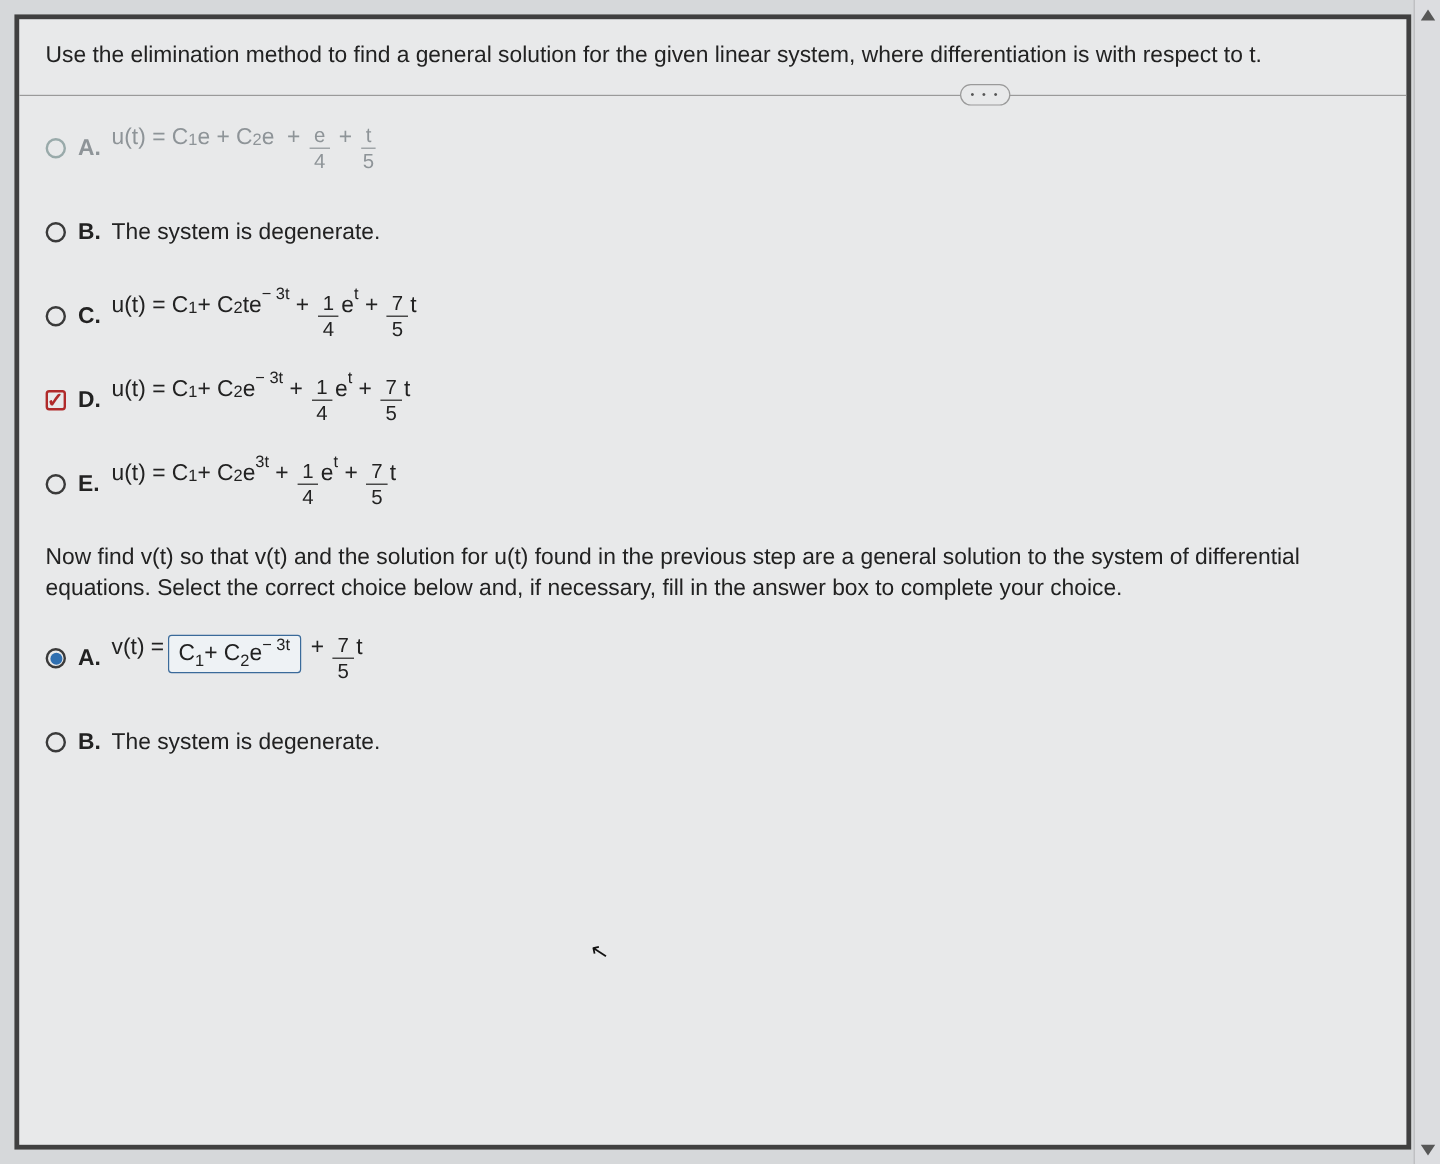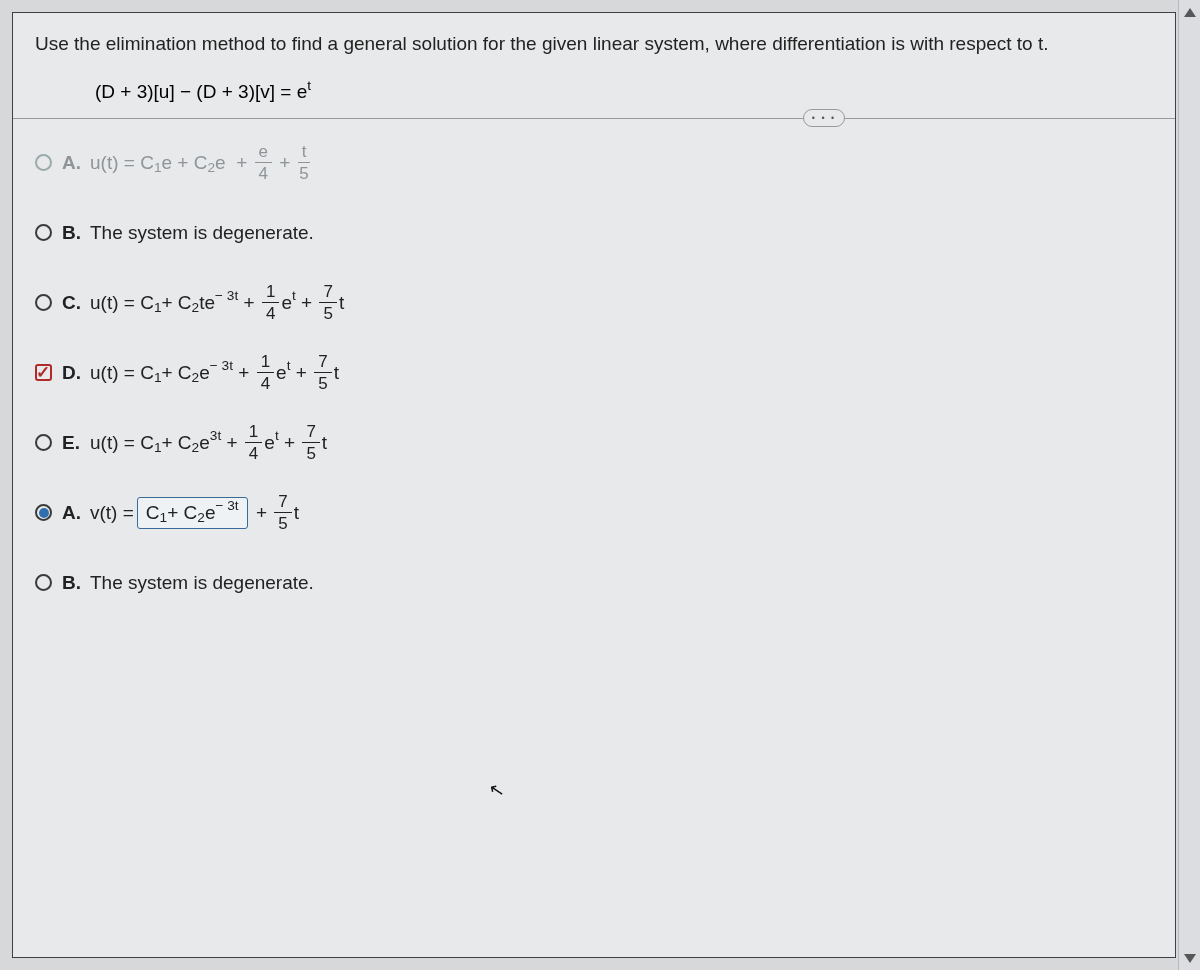--- a/index.html
+++ b/index.html
@@ -8,21 +8,21 @@
     background: #d6d8da;
     width: 1200px;
     height: 970px;
     overflow: hidden;
     position: relative;
   }
   .page {
     position: absolute;
     left: 12px; top: 12px; right: 24px; bottom: 12px;
     background: #e8e9ea;
-    border: 1px solid #404040;
+    border: 4px solid #404040;
     padding: 18px 22px 0 22px;
     overflow: hidden;
   }
   .question-text { font-size: 19px; color: #222; line-height: 1.4; }
   .equations { margin: 18px 0 10px 60px; font-size: 19px; line-height: 1.7; }
   .sup { font-size: 0.72em; position: relative; top: -0.55em; }
   .hr { border: none; border-top: 1px solid #9a9a9a; margin: 8px -22px 0 -22px; position: relative; }
   .more-pill {
     position: absolute; right: 330px; top: -10px;
     background: #e8e9ea; border: 1px solid #9a9a9a; border-radius: 10px;
@@ -42,21 +42,21 @@
   }
   .radio.red-check {
     border-radius: 3px; border-color: #b02a2a;
   }
   .radio.red-check::after {
     content: "✓"; position: absolute; left: -1px; top: -4px;
     color: #b02a2a; font-weight: bold; font-size: 17px;
   }
   .radio.faded { border-color: #9aa; }
   .opt-label { font-weight: bold; width: 28px; flex-shrink: 0; font-size: 19px; color: #222; }
-  .opt-content { font-size: 19px; color: #222; display: flex; align-items: center; flex-wrap: wrap; }
+  .opt-content { font-size: 19px; color: #222; display: flex; align-items: flex-start; flex-wrap: wrap; }
   .opt-row.faded .opt-label, .opt-row.faded .opt-content, .opt-row.faded .frac { color: #8e9498; }
   .frac { display: inline-flex; flex-direction: column; align-items: center; vertical-align: middle; line-height: 1; margin: 0 2px; }
   .frac .num { border-bottom: 1.5px solid currentColor; padding: 0 4px 2px 4px; font-size: 17px; }
   .frac .den { padding-top: 2px; font-size: 17px; }
   .sub { font-size: 0.72em; position: relative; top: 0.35em; }
   .input-box {
     border: 1px solid #3a6a9a; border-radius: 3px; background: #eef2f5;
     padding: 4px 8px; margin: 0 3px; display: inline-flex; align-items: center;
     font-size: 19px;
   }
@@ -73,25 +73,20 @@
   }
 </style>
 </head>
 <body>
 
 <div class="page">
 
   <div class="question-text">Use the elimination method to find a general solution for the given linear system, where differentiation is with respect to t.</div>
 
   <div class="equations">
-    <div>
-      <span>(D + 3)[u] − (D + 3)[v]</span>
-      <span> = </span>
-      <span>e</span><span class="sup">t</span>
-    </div>
   </div>
 
   <div class="hr">
     <div class="more-pill">• • •</div>
   </div>
 
   <div class="opt-block">
 
     <div class="opt-row faded">
       <span class="radio faded"></span>
@@ -166,20 +161,21 @@
         &nbsp;<span>+</span>&nbsp;
         <span class="frac">
             <span class="num">7</span>
             <span class="den">5</span>
           </span><span>t</span>
       </span>
     </div>
 
   </div>
 
+  <div class="question-text" style="margin-top:18px;">Now find v(t) so that v(t) and the solution for u(t) found in the previous step are a general solution to the system of differential equations. Select the correct choice below and, if necessary, fill in the answer box to complete your choice.</div>
 
   <div class="opt-block">
 
     <div class="opt-row">
       <span class="radio checked"></span>
       <span class="opt-label">A.</span>
       <span class="opt-content">
         <span>v(t) = </span>
         <span class="input-box">
           <span>C</span>

